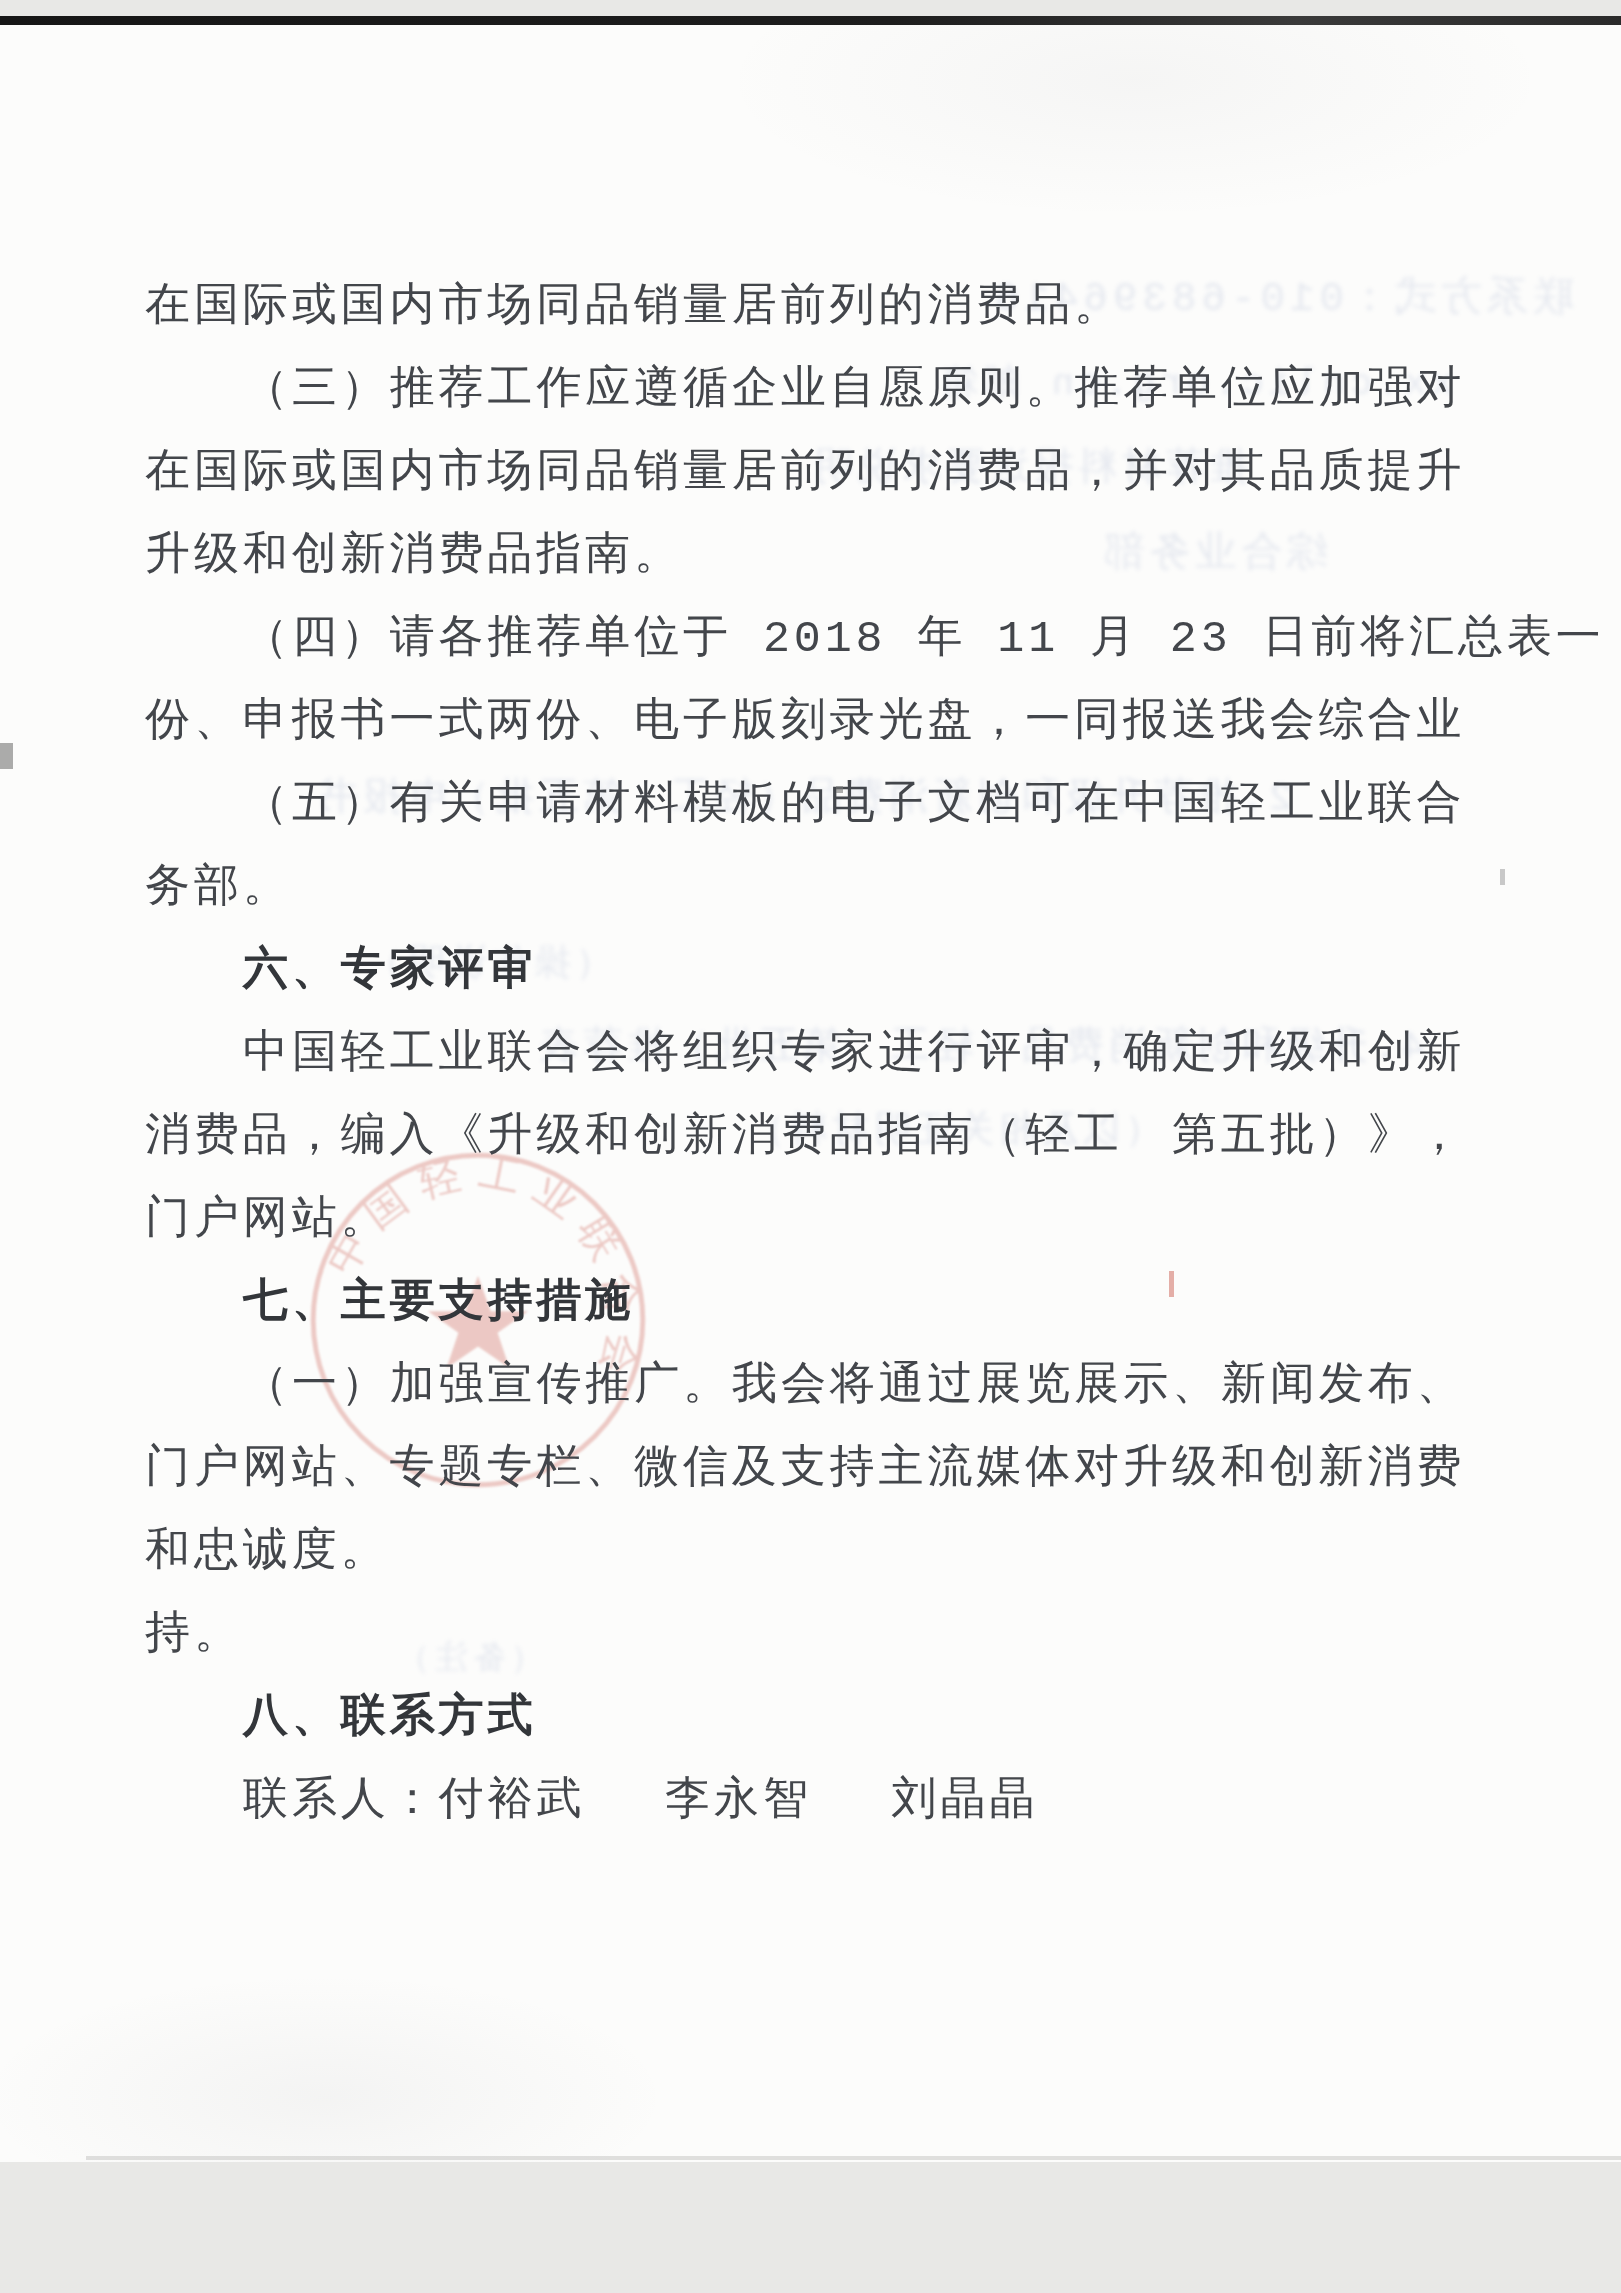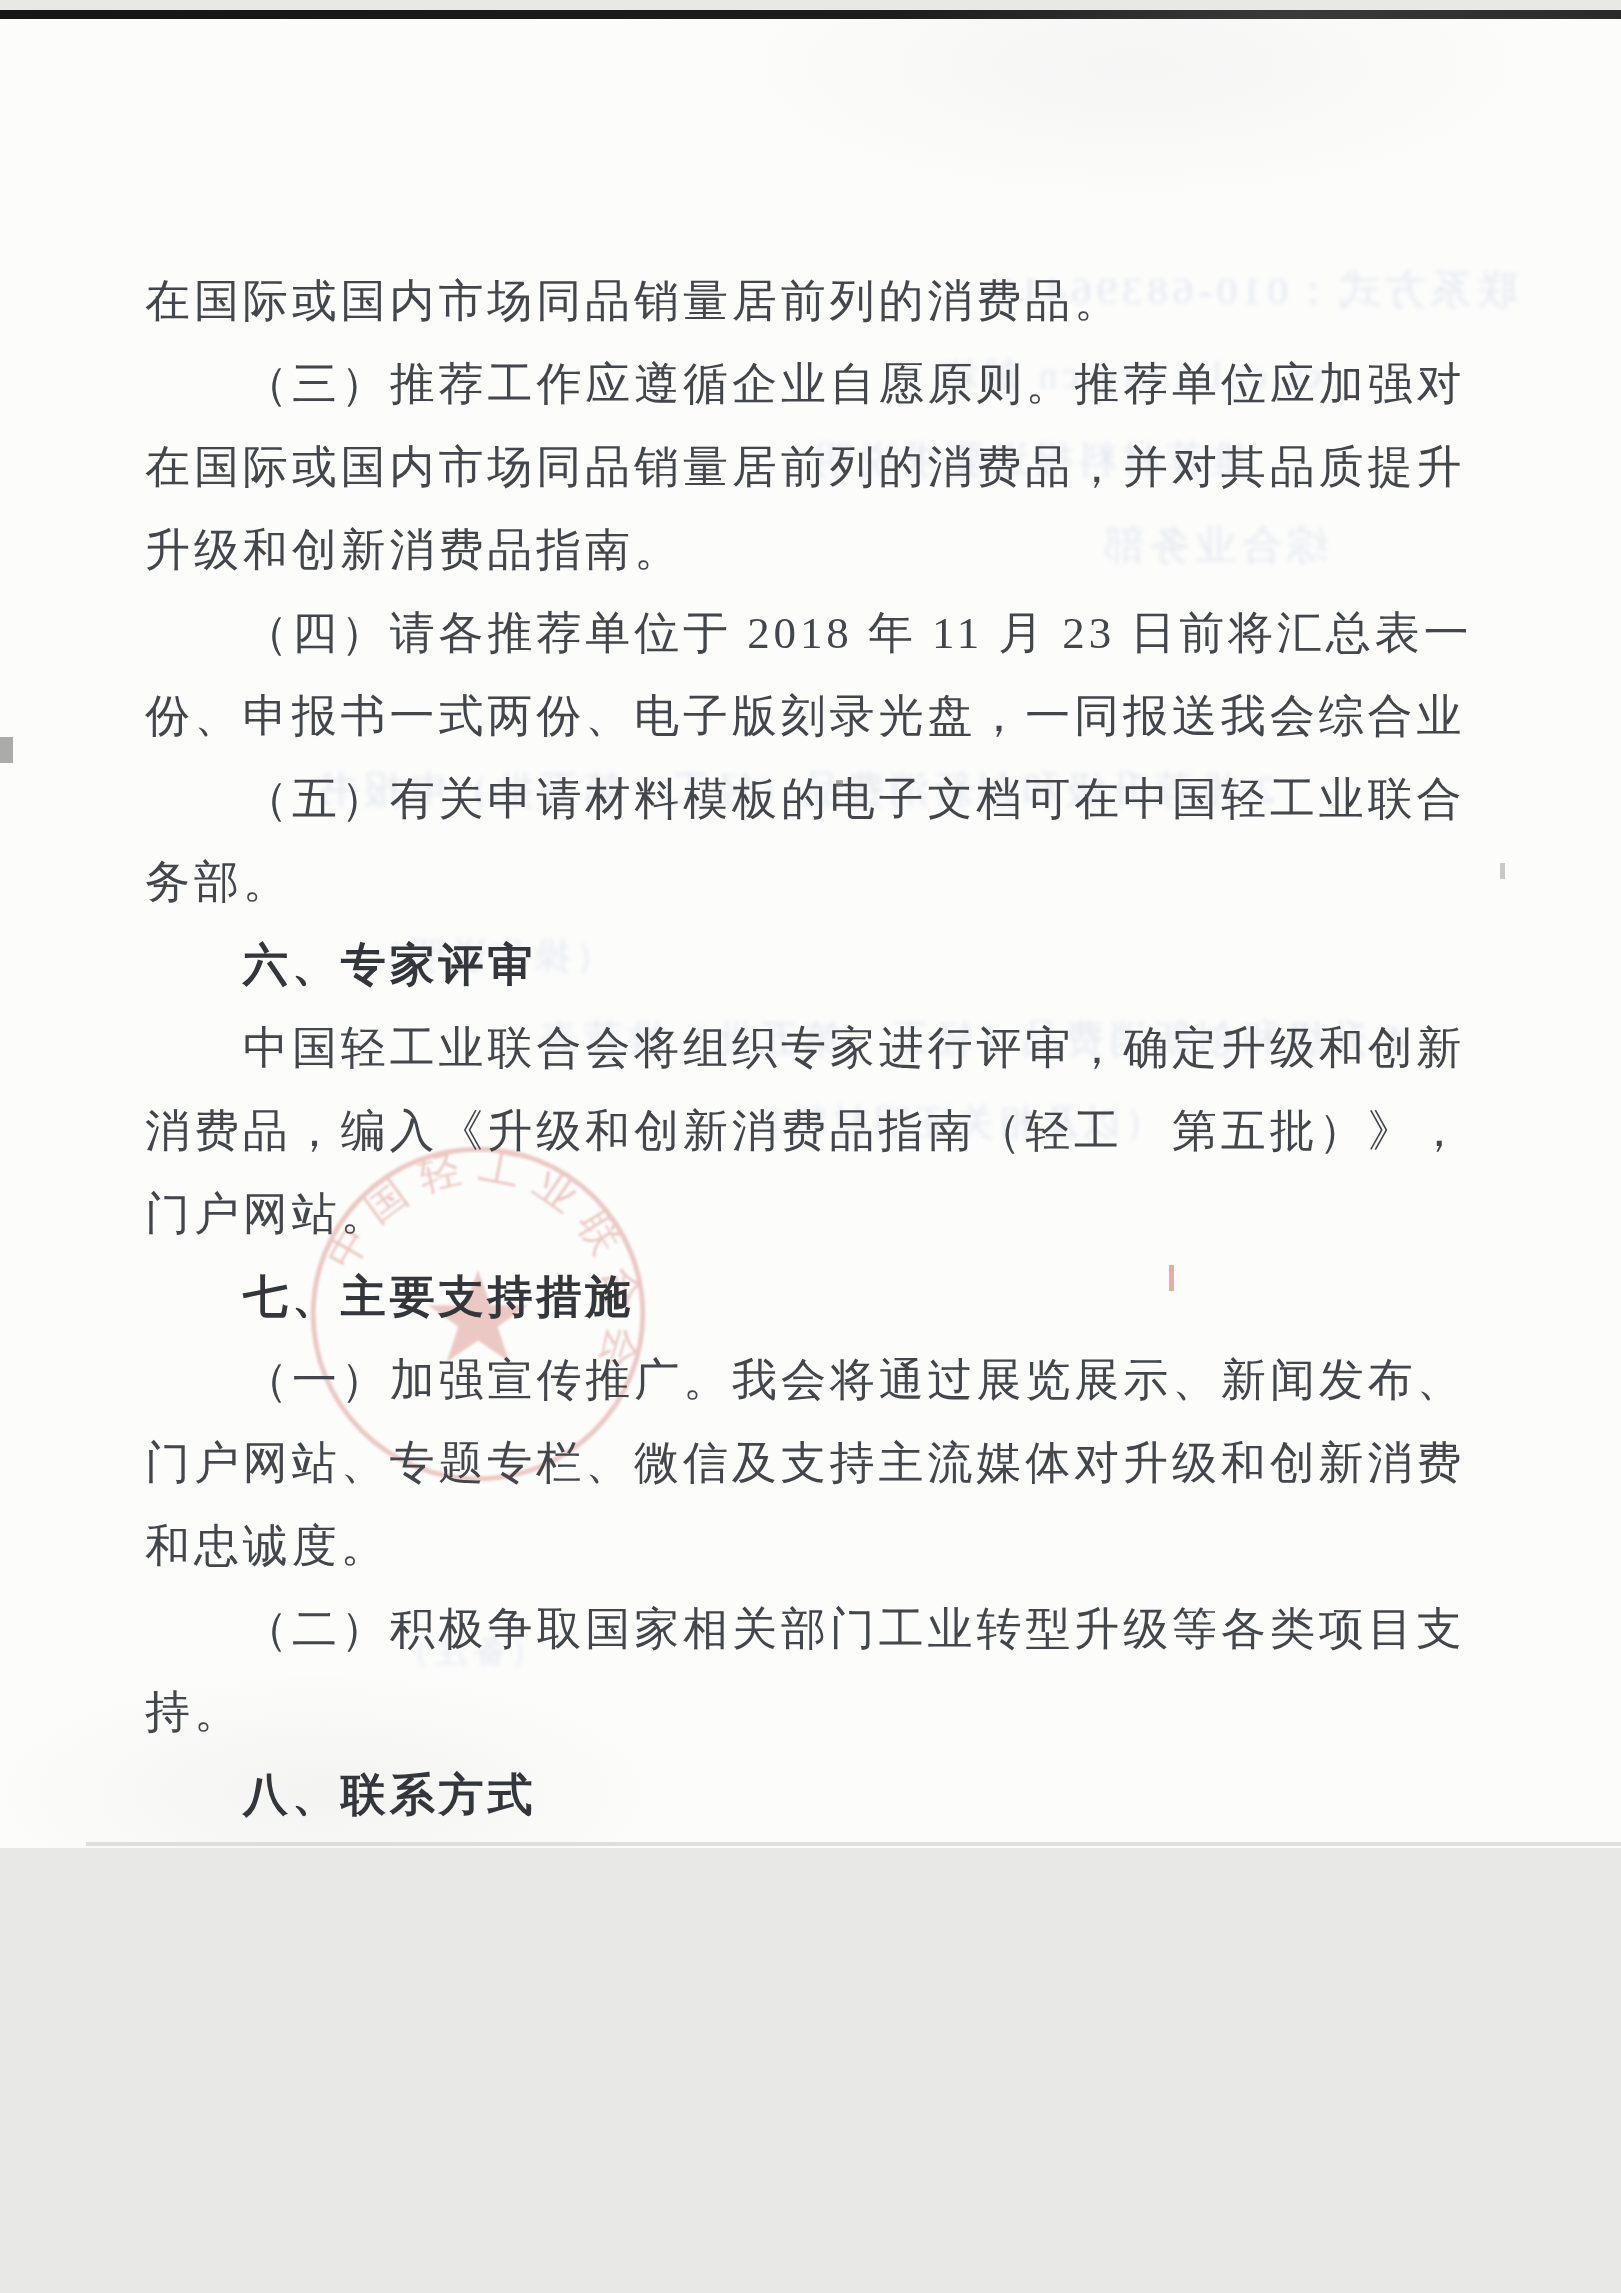--- a/index.html
+++ b/index.html
@@ -1,25 +1,25 @@
 <!DOCTYPE html>
 <html><head>
 <meta charset="utf-8">
 <style>
   html,body { margin:0; padding:0; background:#e8e8e6; }
   #page {
     position:relative;
-    width:1621px; height:1838px;
-    margin:10px auto;
+    width:1621px; height:2146px;
+    margin:16px auto;
     background:#fcfcfb;
     background-image:
       radial-gradient(ellipse 588px 196px at 70% 3%, rgba(120,120,125,0.05), transparent 70%),
       radial-gradient(ellipse 490px 176px at 20% 97%, rgba(110,110,115,0.06), transparent 70%);
     overflow:hidden;
-    font-family:Liberation Serif, serif;
+    font-family:Liberation Mono, monospace;
   }
   .top-bar {
     position:absolute; left:0; top:0; width:100%; height:8.8px;
     background:linear-gradient(to right,#161616 0%,#1d1d1d 55%,#3a3a3a 80%,#2a2a2a 100%);
   }
   .bottom-line {
     position:absolute; left:86px; bottom:2px; width:1535px; height:3.9px;
     background:#c7c7c5; opacity:0.55;
   }
   .noise-band {
@@ -96,21 +96,20 @@
       <div class="line indent">（五）有关申请材料模板的电子文档可在中国轻工业联合</div>
       <div class="line">务部。</div>
       <div class="line bold indent">六、专家评审</div>
       <div class="line indent">中国轻工业联合会将组织专家进行评审，确定升级和创新</div>
       <div class="line">消费品，编入《升级和创新消费品指南（轻工　第五批）》，</div>
       <div class="line">门户网站。</div>
       <div class="line bold indent">七、主要支持措施</div>
       <div class="line indent">（一）加强宣传推广。我会将通过展览展示、新闻发布、</div>
       <div class="line">门户网站、专题专栏、微信及支持主流媒体对升级和创新消费</div>
       <div class="line">和忠诚度。</div>
-      <div class="line indent">（二）积极争取国家相关部门工业转型升级等各类项目支</div>
       <div class="line">持。</div>
       <div class="line bold indent">八、联系方式</div>
       <div class="line indent">联系人：付裕武　 李永智　 刘晶晶</div>
     </div>
 
   <div class="noise-band"></div>
   <div class="bottom-line"></div>
 <div class="smudge" style="left: 0px; top: 727px; width: 12.7px; height: 25.5px; background: rgb(90, 90, 90); opacity: 0.5;"></div>
     <div class="smudge" style="left: 836px; top: 770px; width: 6.9px; height: 6.9px; background: rgb(119, 119, 119); opacity: 0.6;"></div>
     <div class="smudge" style="left: 1500px; top: 853px; width: 4.9px; height: 15.7px; background: rgb(138, 138, 138); opacity: 0.45;"></div>

